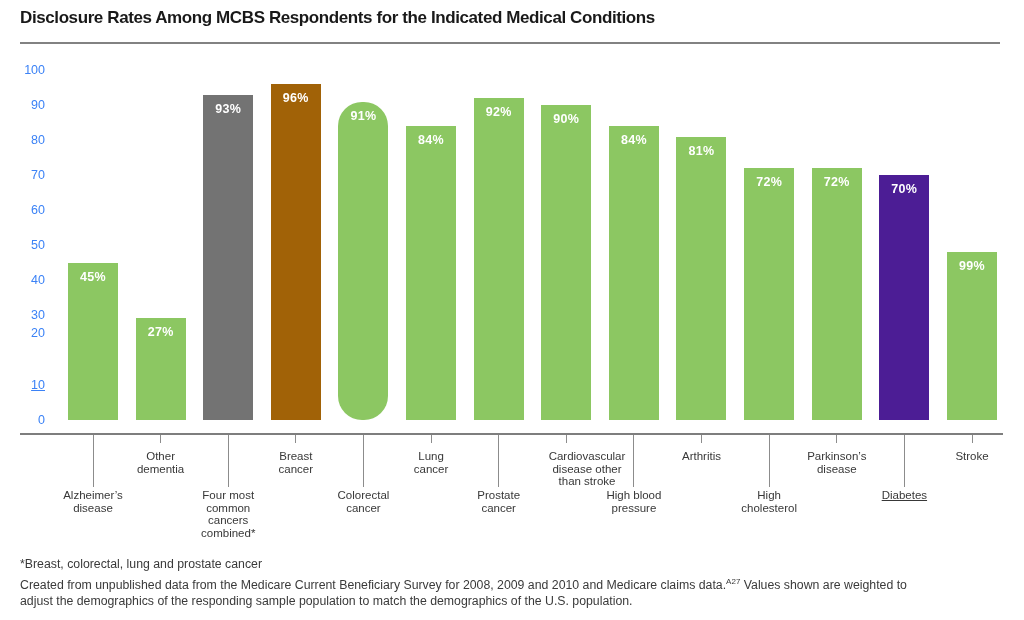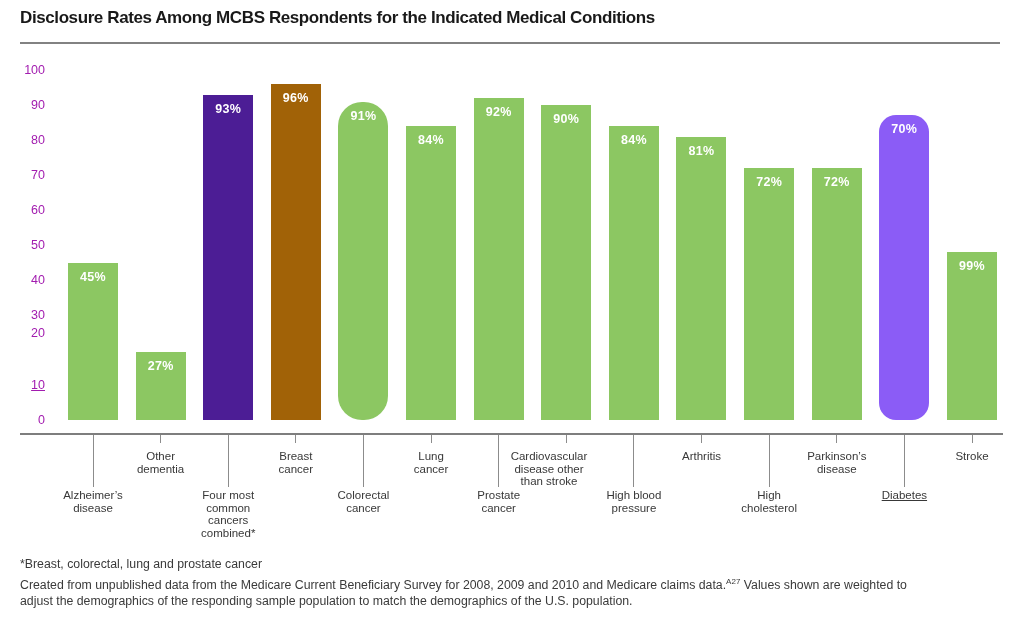--- a/index.html
+++ b/index.html
@@ -11,21 +11,21 @@
     position:absolute;left:20px;top:8px;margin:0;
     font-size:17px;font-weight:bold;letter-spacing:-0.4px;
     color:#191919;white-space:nowrap;
   }
   .title-rule{
     position:absolute;left:20px;top:42px;width:980px;height:2px;
     background:#828282;
   }
   .ytick-label{
     position:absolute;left:0;width:45px;text-align:right;
-    font-size:12.5px;line-height:14px;color:#a21caf;
+    font-size:12.5px;line-height:14px;color:#3b82f6;
   }
   .bars-layer{
     position:absolute;left:68px;top:70px;width:929px;height:350px;
     display:flex;justify-content:space-between;align-items:flex-end;
   }
   .bar{position:relative;width:50px;}
   .bar-value{
     position:absolute;top:7px;left:0;right:0;text-align:center;
     color:#ffffff;font-weight:bold;font-size:12.5px;letter-spacing:0.3px;
   }
@@ -70,24 +70,24 @@
       <div class="ytick-label" style="top: 168px;">70</div>
       <div class="ytick-label" style="top: 133px;">80</div>
       <div class="ytick-label" style="top: 98px;">90</div>
       <div class="ytick-label" style="top: 63px;">100</div>
     </div>
 
   <div class="bars-layer" id="bars">
       <div class="bar" title="Alzheimer’s disease" style="height: 157.5px; background: rgb(140, 199, 98);">
         <span class="bar-value">45%</span>
       </div>
-      <div class="bar" title="Other dementia" style="height: 68px; background: rgb(140, 199, 98);">
+      <div class="bar" title="Other dementia" style="height: 102px; background: rgb(140, 199, 98);">
         <span class="bar-value">27%</span>
       </div>
-      <div class="bar" title="Four most common cancers combined*" style="height: 325.5px; background: #4c1d95;">
+      <div class="bar" title="Four most common cancers combined*" style="height: 325.5px; background: #737373;">
         <span class="bar-value">93%</span>
       </div>
       <div class="bar" title="Breast cancer" style="height: 336px; background: #a16207;">
         <span class="bar-value">96%</span>
       </div>
       <div class="bar" title="Colorectal cancer" style="height: 318.5px; background: rgb(140, 199, 98); border-radius: 24px;">
         <span class="bar-value">91%</span>
       </div>
       <div class="bar" title="Lung cancer" style="height: 294px; background: rgb(140, 199, 98);">
         <span class="bar-value">84%</span>
@@ -103,21 +103,21 @@
       </div>
       <div class="bar" title="Arthritis" style="height: 283.5px; background: rgb(140, 199, 98);">
         <span class="bar-value">81%</span>
       </div>
       <div class="bar" title="High cholesterol" style="height: 252px; background: rgb(140, 199, 98);">
         <span class="bar-value">72%</span>
       </div>
       <div class="bar" title="Parkinson’s disease" style="height: 252px; background: rgb(140, 199, 98);">
         <span class="bar-value">72%</span>
       </div>
-      <div class="bar" title="Diabetes" style="height: 305px; background: #8b5cf6; border-radius: 17px;">
+      <div class="bar" title="Diabetes" style="height: 245px; background: #4c1d95;">
         <span class="bar-value">70%</span>
       </div>
       <div class="bar" title="Stroke" style="height: 168px; background: rgb(140, 199, 98);">
         <span class="bar-value">99%</span>
       </div>
     </div>
 
   <div class="axis-line"></div>
   <div id="xaxis">
       <div class="tick long" style="left: 92.5px;"></div>
@@ -128,21 +128,21 @@
       <div class="xtick-label lower" style="left: 162.231px;">Four most<br>common<br>cancers<br>combined*</div>
       <div class="tick short" style="left: 295.346px;"></div>
       <div class="xtick-label upper" style="left: 229.846px;">Breast<br>cancer</div>
       <div class="tick long" style="left: 362.962px;"></div>
       <div class="xtick-label lower" style="left: 297.462px;">Colorectal<br>cancer</div>
       <div class="tick short" style="left: 430.577px;"></div>
       <div class="xtick-label upper" style="left: 365.077px;">Lung<br>cancer</div>
       <div class="tick long" style="left: 498.192px;"></div>
       <div class="xtick-label lower" style="left: 432.692px;">Prostate<br>cancer</div>
       <div class="tick short" style="left: 565.808px;"></div>
-      <div class="xtick-label upper" style="left: 483px;">Cardiovascular<br>disease other<br>than stroke</div>
+      <div class="xtick-label upper" style="left: 521px;">Cardiovascular<br>disease other<br>than stroke</div>
       <div class="tick long" style="left: 633.423px;"></div>
       <div class="xtick-label lower" style="left: 567.923px;">High blood<br>pressure</div>
       <div class="tick short" style="left: 701.038px;"></div>
       <div class="xtick-label upper" style="left: 635.538px;">Arthritis</div>
       <div class="tick long" style="left: 768.654px;"></div>
       <div class="xtick-label lower" style="left: 703.154px;">High<br>cholesterol</div>
       <div class="tick short" style="left: 836.269px;"></div>
       <div class="xtick-label upper" style="left: 770.769px;">Parkinson’s<br>disease</div>
       <div class="tick long" style="left: 903.885px;"></div>
       <div class="xtick-label lower" style="left: 838.385px; text-decoration: underline;">Diabetes</div>

